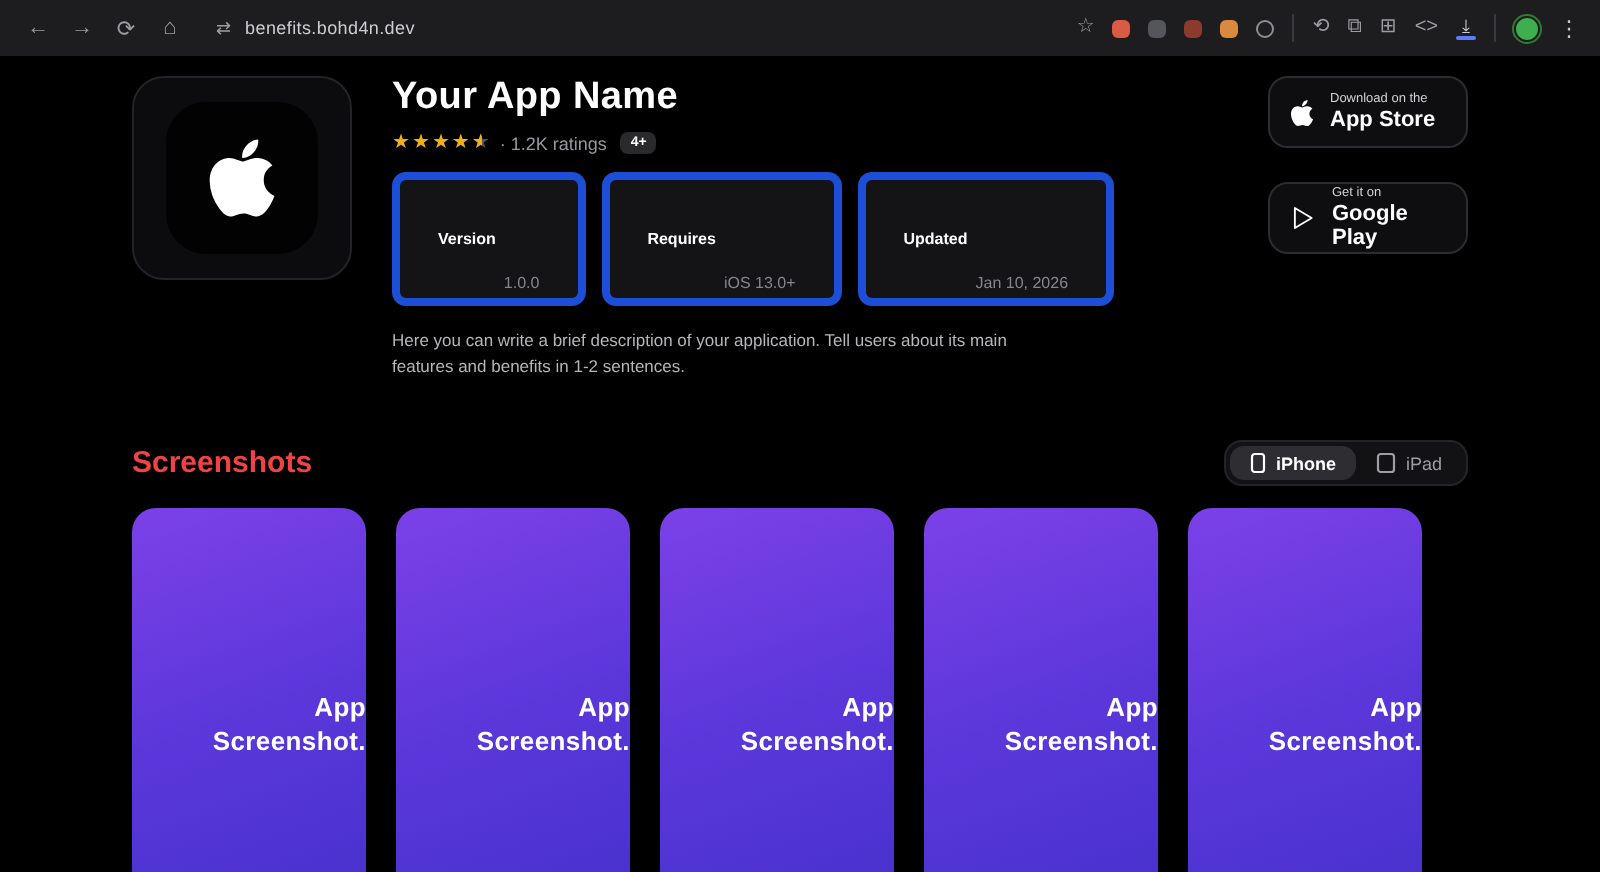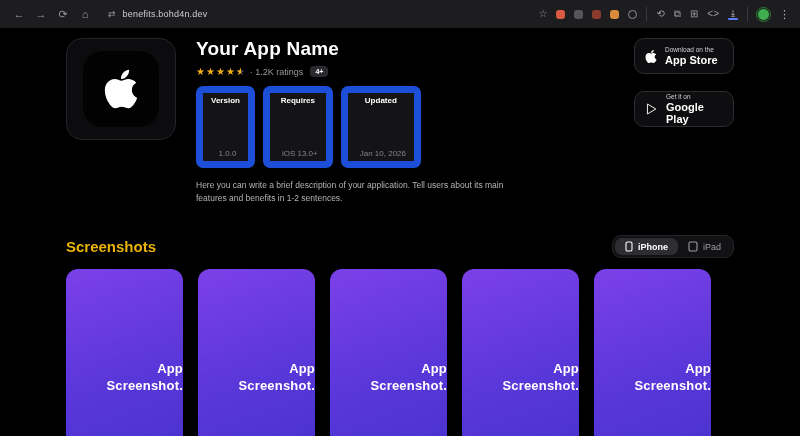--- a/index.html
+++ b/index.html
@@ -38,35 +38,35 @@
   .info { margin-left:20px; min-width:0; }
   .app-title { color:#fff; font-size:19px; font-weight:700; letter-spacing:.2px; }
   .rating-row { display:flex; align-items:center; margin-top:6px; }
   .stars { display:flex; gap:1px; font-size:10px; line-height:1; color:#f1af15; }
   .star-half { position:relative; color:#55555a; }
   .star-half .fill { position:absolute; left:0; top:0; width:55%; overflow:hidden; color:#f1af15; }
   .rating-text { color:#98989e; font-size:9px; margin-left:5px; }
   .age-pill { margin-left:7px; background:#29292e; color:#fff; font-size:7px; font-weight:700;
               padding:2px 5px; border-radius:4px; cursor:default; }
   .meta-row { display:flex; gap:8px; margin-top:9px; }
-  .pill { display:flex; align-items:center; background:#141416; border:7px solid #1d4ed8;
-          border-radius:7px; padding:3px 8px; font-size:8px; white-space:nowrap;flex-direction:column; }
+  .pill { display:flex; align-items:center; background:#141416; border:4px solid #1d4ed8;
+          border-radius:7px; padding:3px 19px; font-size:8px; white-space:nowrap; }
   .pill .lbl { color:#fff; font-weight:700; }
   .pill .val { color:#85858b; margin-left:4px;margin-top:44px; }
   .desc { margin-top:11px; color:#b5b5ba; font-size:8.5px; line-height:13px; max-width:322px; }
 
   .store-col { margin-left:auto; display:flex; flex-direction:column; gap:17px; width:100px; flex:none; }
   .store-btn { height:36px; background:#0e0e10; border:1px solid #2c2c31; border-radius:10px;
                display:flex; align-items:center; padding:0 10px; gap:8px; cursor:pointer; }
   .store-btn svg { flex:none; }
   .store-txt .small { font-size:6.5px; color:#d2d2d6; }
   .store-txt .big { font-size:11px; font-weight:700; color:#fff; margin-top:1px; }
 
   .section-head { display:flex; align-items:center; justify-content:space-between; margin-top:30px; }
-  .section-title { color:#eab308; font-size:15px; font-weight:700; }
+  .section-title { color:#ef4444; font-size:15px; font-weight:700; }
   .toggle { display:flex; align-items:center; background:#121214; border:1px solid #242428;
             border-radius:9px; padding:2px; }
   .seg { display:flex; align-items:flex-end; gap:5px; padding:3px 10px; border-radius:7px;
          font-size:9px; color:#9d9da3; cursor:pointer; }
   .seg.active { background:#2d2d32; color:#fff; font-weight:700; }
   .seg svg { stroke:currentColor; fill:none; }
 
   .cards { display:flex; gap:15px; margin-top:11px; }
   .shot-card { width:117px; height:216px; border-radius:12px; flex:none; cursor:pointer;
                background:linear-gradient(160deg,#7c41e8 0%, #5b37da 48%, #4431cc 100%);

